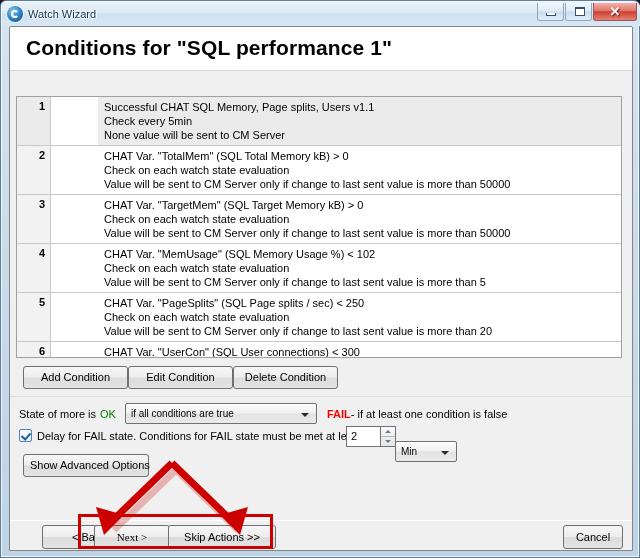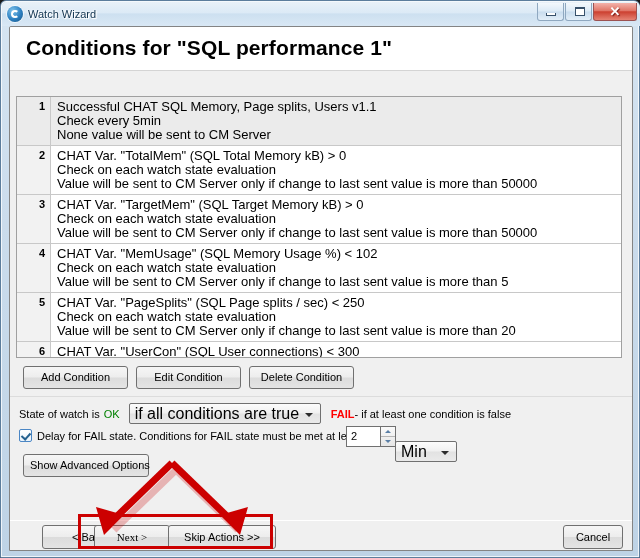--- a/index.html
+++ b/index.html
@@ -187,23 +187,24 @@
     border-right: 1px solid #c8c8c8;
     text-align: right;
     padding: 3px 5px 0 0;
     font-size: 11px;
     font-weight: bold;
     color: #000000;
   }
   .cond-text {
     flex: 1 1 auto;
     padding: 3px 4px 3px 6px;
-    font-size: 13px;
+    font-size: 11px;
     color: #000000;
     line-height: 14px;
+    margin-left: 47px;
   }
   .cond-text div { white-space: nowrap; }
 
   
   .btn {
     box-sizing: border-box;
     height: 23px;
     border: 1px solid #707070;
     border-radius: 3px;
     background: linear-gradient(to bottom, #f6f6f6 0%, #ededed 48%, #dcdcdc 52%, #e4e4e4 100%);
@@ -213,21 +214,20 @@
     text-align: center;
     line-height: 21px;
     white-space: nowrap;
     cursor: default;
     padding: 0 6px;
   }
   .cond-buttons {
     position: absolute;
     left: 13px; top: 295px;
     display: flex;
-    gap: 8px;
   }
   .cond-buttons .btn { width: 105px; }
 
   
   .lower-pane {
     position: absolute;
     left: 0; top: 369px;
     width: 622px;
     height: 155px;
     background: #f0f0f0;
@@ -251,21 +251,21 @@
   .fail-word {
     color: #ff0000;
     font-weight: bold;
   }
   .combo {
     box-sizing: border-box;
     height: 21px;
     border: 1px solid #707070;
     border-radius: 2px;
     background: linear-gradient(to bottom, #fcfcfc 0%, #f0f0f0 48%, #e2e2e2 52%, #eaeaea 100%);
-    font-size: 16px;
+    font-size: 10px;
     color: #000000;
     line-height: 19px;
     padding-left: 5px;
     position: relative;
   }
   .combo .arrow {
     position: absolute;
     right: 7px; top: 9px;
     width: 0; height: 0;
     border-left: 4px solid transparent;
@@ -499,21 +499,21 @@
           <div class="btn">Add Condition</div>
           <div class="btn">Edit Condition</div>
           <div class="btn">Delete Condition</div>
         </div>
 
       </div>
 
       <div class="lower-pane">
 
         <div class="row-state">
-          <span>State of watch is</span>
+          <span>State of more is</span>
           <span class="ok-word">OK</span>
           <span class="combo combo-conditions">
             <span>if all conditions are true</span>
             <span class="arrow"></span>
           </span>
           <span class="fail-word">FAIL</span>
           <span> - if at least one condition is false</span>
         </div>
 
         <div class="row-delay">

